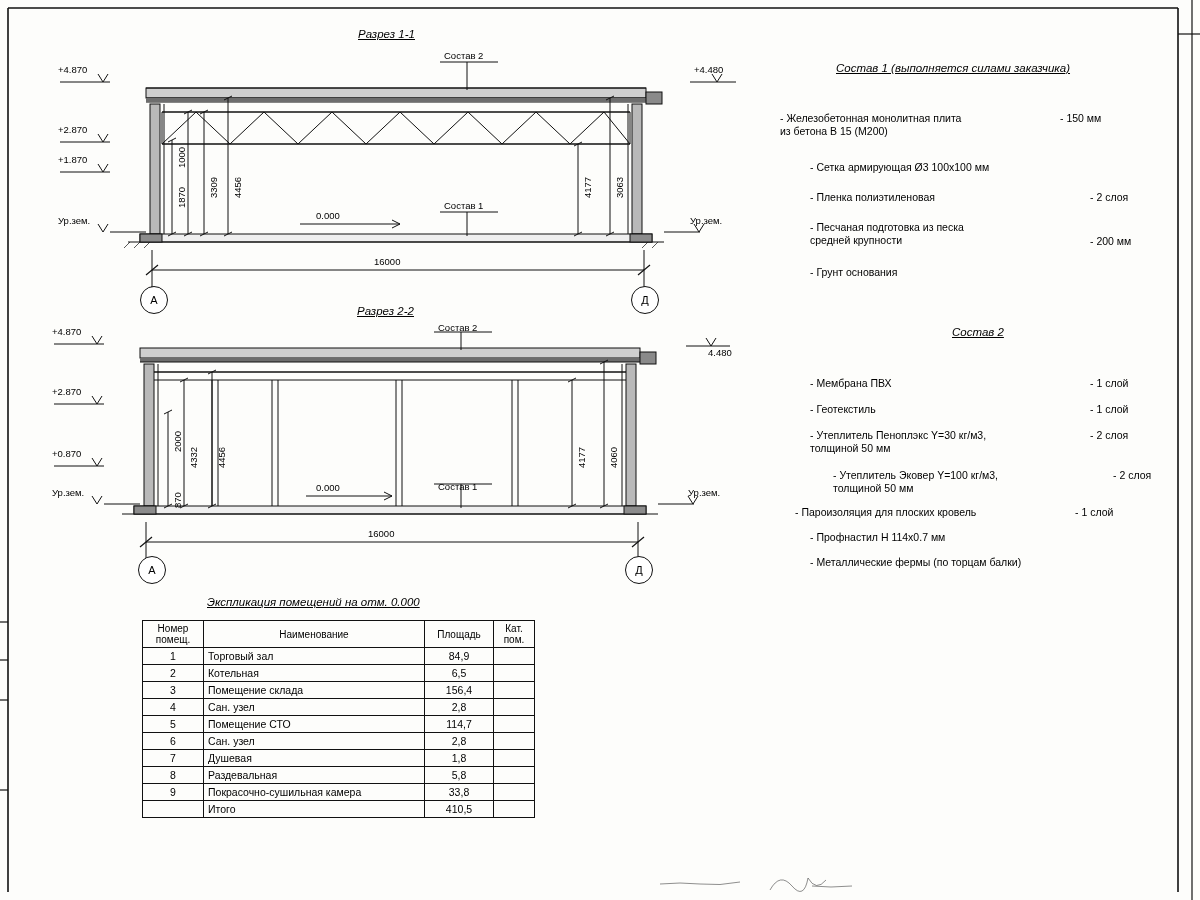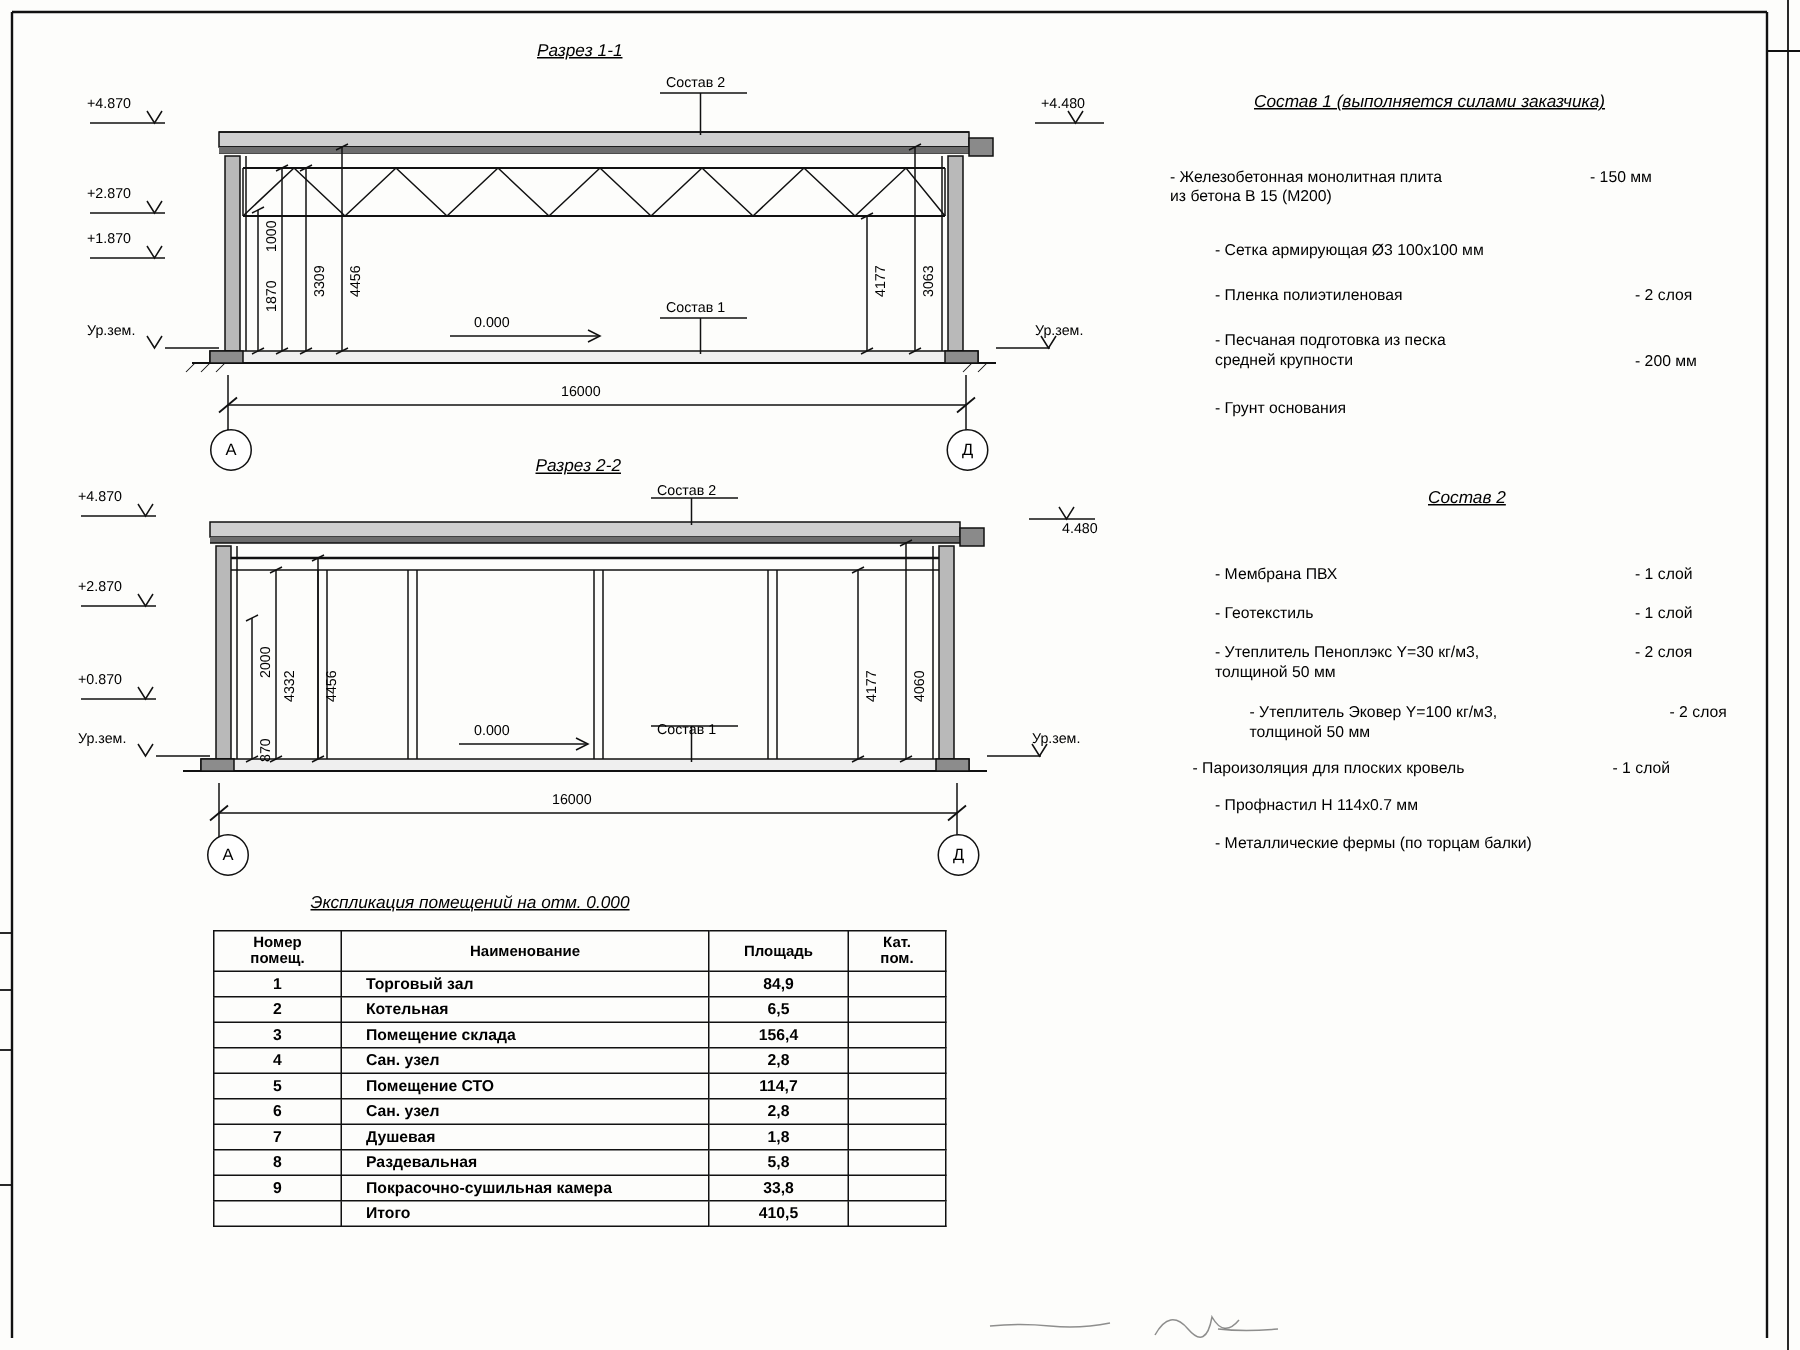--- a/index.html
+++ b/index.html
@@ -26,21 +26,21 @@
   .spec-row{position:absolute;font-size:10.5px;display:flex;width:360px;}
   .spec-row .txt{flex:1;line-height:1.25;}
   .spec-row .val{width:80px;text-align:left;}
 
   
   .tbl-title{position:absolute;font-size:11.5px;font-style:italic;text-decoration:underline;white-space:nowrap;}
   table.expl{
     position:absolute;border-collapse:collapse;font-size:10.5px;
   }
   table.expl td,table.expl th{
-    border:1px solid #111;padding:2px 16px;font-weight:bold;
+    border:1px solid #111;padding:2px 4px;font-weight:normal;
   }
   table.expl th{font-size:10px;text-align:center;line-height:1.1;}
   .c-num{width:52px;text-align:center;}
   .c-name{width:212px;text-align:left;}
   .c-area{width:60px;text-align:center;}
   .c-kat{width:32px;text-align:center;}
   .row-total td{font-weight:normal;}
   .marker{
     position:absolute;width:26px;height:26px;border:1.2px solid #111;border-radius:50%;
     display:flex;align-items:center;justify-content:center;font-size:11px;background:#fff;

